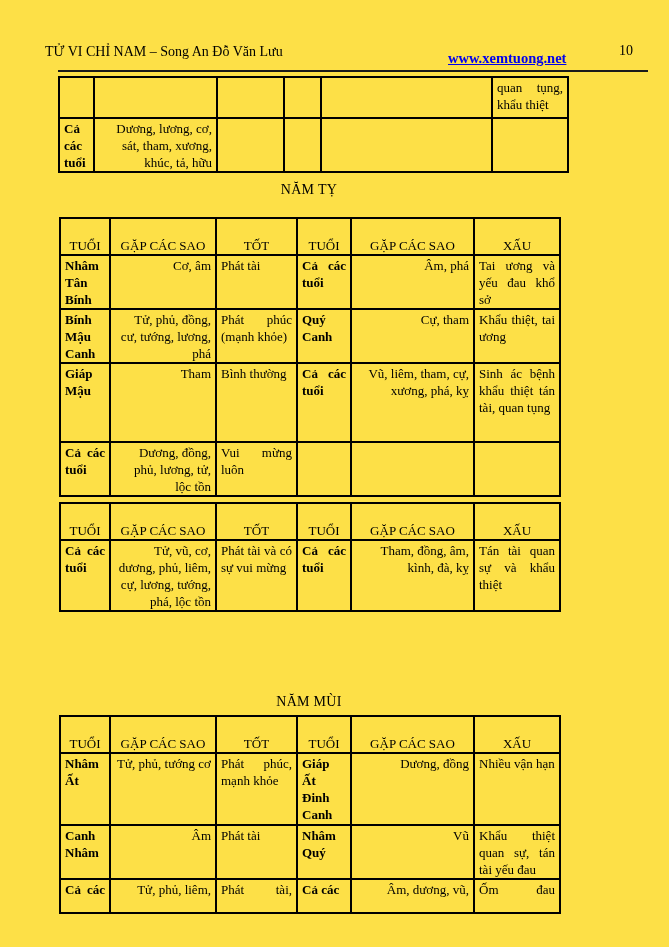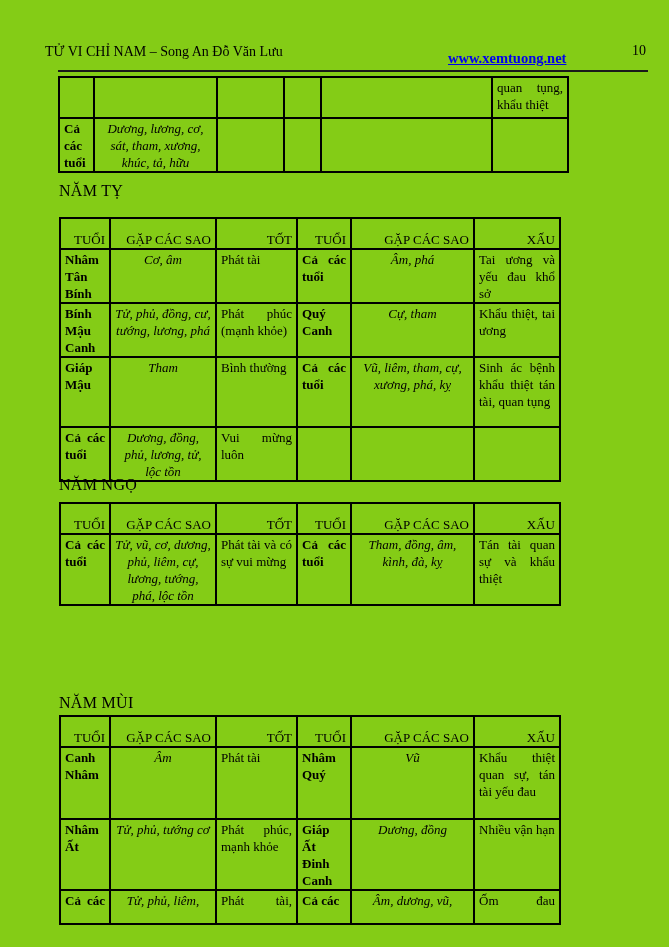--- a/index.html
+++ b/index.html
@@ -1,79 +1,79 @@
 <!DOCTYPE html>
 <html><head>
 <meta charset="utf-8">
 <style>
   html,body{margin:0;padding:0;background:#888;}
   .page{
     position:relative;
     width:669px;height:947px;
-    background:#84cc16;
+    background:#fde047;
     font-family:"Liberation Serif","DejaVu Serif",serif;
     color:#000;
     overflow:hidden;
   }
   
   .doc-title{
     position:absolute;left:45px;top:44px;
     font-size:14px;white-space:nowrap;
   }
   .doc-link{
     position:absolute;left:448px;top:43px;
     font-size:14.5px;font-weight:bold;
     color:#0000ee;text-decoration:underline;
     white-space:nowrap;cursor:pointer;
   }
   .doc-pagenum{
-    position:absolute;left:632px;top:43px;
+    position:absolute;left:619px;top:43px;
     font-size:14px;color:#000;z-index:2;
   }
   .head-rule{
     position:absolute;left:58px;top:70px;width:590px;height:0;
     border-top:2px solid #1a1a1a;
   }
   
   .section-title{
     position:absolute;left:59px;width:500px;
-    text-align:left;font-size:16px;letter-spacing:.3px;
+    text-align:center;font-size:14px;letter-spacing:.3px;
   }
   #title-ty{top:182px;}
   #title-ngo{top:476px;}
   #title-mui{top:694px;}
   
   table.grid{
     position:absolute;
     border-collapse:collapse;table-layout:fixed;
     border:2px solid #c2410c;
   }
   table.grid td, table.grid th{
     border:2px solid #000;
     vertical-align:top;
     padding:1px 4px 0 4px;
     font-size:13px;line-height:17px;
     font-weight:normal;
     overflow:hidden;
     word-wrap:break-word;
   }
-  table.grid th{text-align:right;padding-top:12px;margin-top:20px;}
-  table.grid td.c2, table.grid td.c5{font-style:italic;text-align:center;}
+  table.grid th{text-align:center;padding-top:18px;margin-top:20px;}
+  table.grid td.c2, table.grid td.c5{text-align:right;}
   table.grid td.c1, table.grid td.c4{text-align:justify;font-weight:bold;}
   table.grid td.c3, table.grid td.c6{text-align:justify;}
   
   #table-top{left:58px;top:76px;width:509px;}
   #table-top tbody tr:nth-child(1){height:41px;}
   #table-top tbody tr:nth-child(2){height:46px;}
   
   #table-ty{left:59px;top:217px;width:500px;}
   #table-ty thead tr{height:20px;}
   #table-ty tbody tr:nth-child(1){height:53px;}
   #table-ty tbody tr:nth-child(2){height:53px;}
-  #table-ty tbody tr:nth-child(3){height:70px;}
+  #table-ty tbody tr:nth-child(3){height:79px;}
   #table-ty tbody tr:nth-child(4){height:52px;}
   
   #table-ngo{left:59px;top:502px;width:500px;}
   #table-ngo thead tr{height:20px;}
   #table-ngo tbody tr:nth-child(1){height:70px;}
   #table-ngo tbody tr:nth-child(2){height:70px;}
   
   #table-mui{left:59px;top:715px;width:500px;}
   #table-mui thead tr{height:20px;}
   #table-mui tbody tr:nth-child(1){height:72px;}
@@ -172,21 +172,20 @@
           <td class="c1">Cả các tuổi</td>
           <td class="c2">Dương, đồng, phủ, lương, tử, lộc tồn</td>
           <td class="c3">Vui mừng luôn</td>
           <td class="c4"></td>
           <td class="c5"></td>
           <td class="c6"></td>
         </tr>
       </tbody>
   </table>
 
-  <div class="section-title" id="title-ngo">NĂM NGỌ</div>
   <table class="grid" id="table-ngo">
     <colgroup>
       <col style="width:50px">
         <col style="width:106px">
         <col style="width:81px">
       <col style="width:54px">
         <col style="width:123px">
         <col style="width:86px">
     </colgroup>
     <thead>
@@ -226,36 +225,36 @@
           <th>TUỔI</th>
           <th>GẶP CÁC SAO</th>
           <th>TỐT</th>
           <th>TUỔI</th>
           <th>GẶP CÁC SAO</th>
           <th>XẤU</th>
         </tr>
       </thead>
     <tbody>
         <tr>
+          <td class="c1">Nhâm Ất</td>
+          <td class="c2">Tử, phủ, tướng cơ</td>
+          <td class="c3">Phát phúc, mạnh khỏe</td>
+          <td class="c4">Giáp Ất Đinh Canh</td>
+          <td class="c5">Dương, đồng</td>
+          <td class="c6">Nhiều vận hạn</td>
+        </tr>
+        <tr>
           <td class="c1">Canh Nhâm</td>
           <td class="c2">Âm</td>
           <td class="c3">Phát tài</td>
           <td class="c4">Nhâm Quý</td>
           <td class="c5">Vũ</td>
           <td class="c6">Khẩu thiệt quan sự, tán tài yếu đau</td>
         </tr>
         <tr>
-          <td class="c1">Nhâm Ất</td>
-          <td class="c2">Tử, phủ, tướng cơ</td>
-          <td class="c3">Phát phúc, mạnh khỏe</td>
-          <td class="c4">Giáp Ất Đinh Canh</td>
-          <td class="c5">Dương, đồng</td>
-          <td class="c6">Nhiều vận hạn</td>
-        </tr>
-        <tr>
           <td class="c1">Cả các</td>
           <td class="c2">Tử, phủ, liêm,</td>
           <td class="c3">Phát tài,</td>
           <td class="c4">Cả các</td>
           <td class="c5">Âm, dương, vũ,</td>
           <td class="c6">Ốm đau</td>
         </tr>
       </tbody>
   </table>
 

